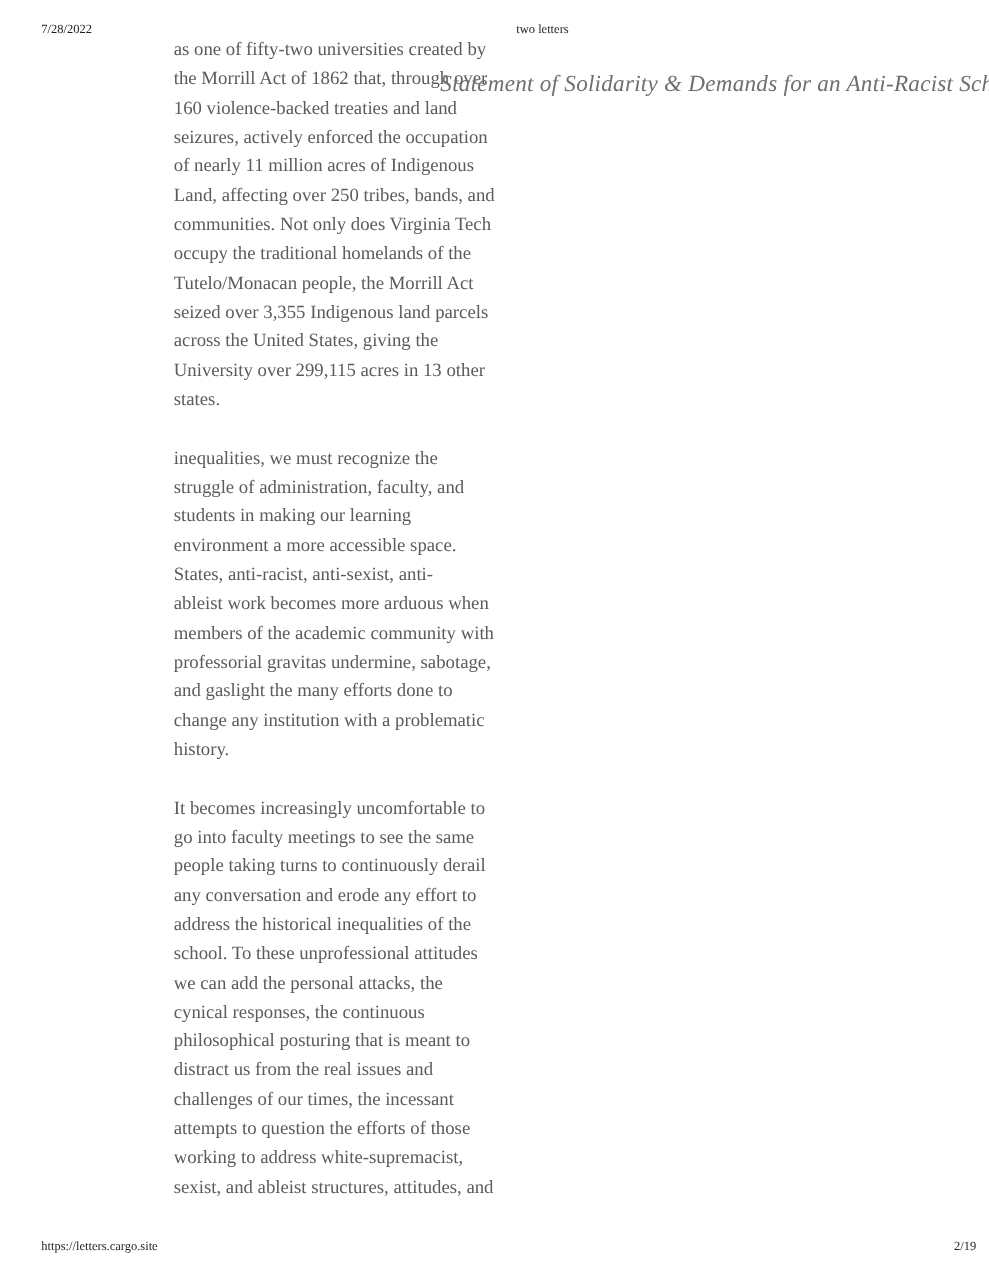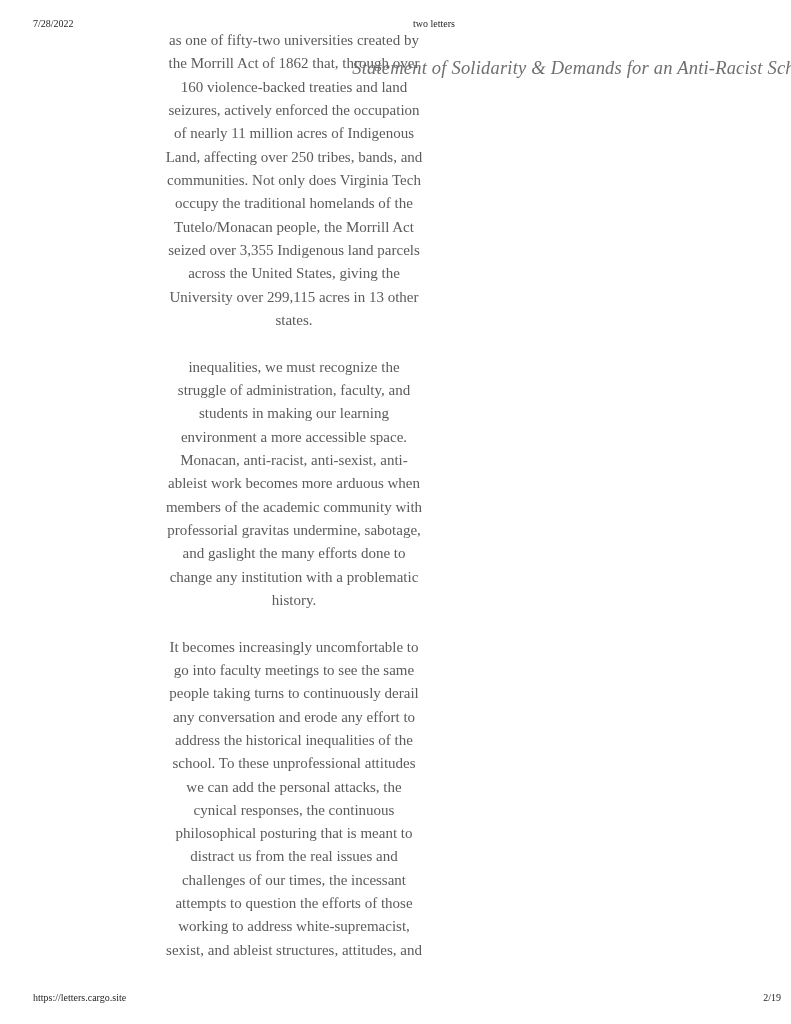--- a/index.html
+++ b/index.html
@@ -82,21 +82,20 @@
     line-height: 23.33px;
     color: #5b5b5b;
     z-index: 1;
   }
   .letter-body p {
     margin: 0 0 23.33px 0;
   }
   .letter-body .line {
     display: block;
     white-space: nowrap;
-    text-align: center;
   }
 </style>
 </head>
 <body>
 
 <div class="page">
 
   <span class="print-date">7/28/2022</span>
 
   <span class="print-title">two letters</span>
@@ -117,21 +116,21 @@
         <span class="line">seized over 3,355 Indigenous land parcels</span>
         <span class="line">across the United States, giving the</span>
         <span class="line">University over 299,115 acres in 13 other</span>
         <span class="line">states.</span>
       </p>
       <p>
         <span class="line">inequalities, we must recognize the</span>
         <span class="line">struggle of administration, faculty, and</span>
         <span class="line">students in making our learning</span>
         <span class="line">environment a more accessible space.</span>
-        <span class="line">Monacan, anti-racist, anti-sexist, anti-</span>
+        <span class="line">States, anti-racist, anti-sexist, anti-</span>
         <span class="line">ableist work becomes more arduous when</span>
         <span class="line">members of the academic community with</span>
         <span class="line">professorial gravitas undermine, sabotage,</span>
         <span class="line">and gaslight the many efforts done to</span>
         <span class="line">change any institution with a problematic</span>
         <span class="line">history.</span>
       </p>
       <p>
         <span class="line">It becomes increasingly uncomfortable to</span>
         <span class="line">go into faculty meetings to see the same</span>

